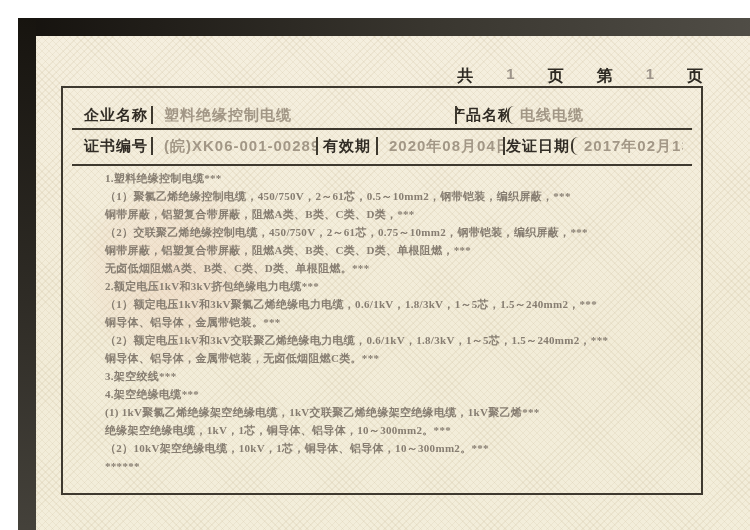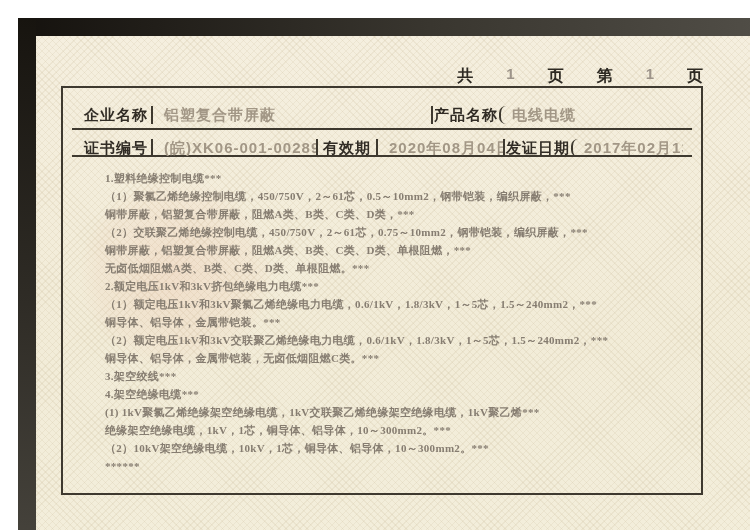--- a/index.html
+++ b/index.html
@@ -42,38 +42,38 @@
     font-size:15px; position:relative; top:-2px;
   }
 
   
   .cert-table {
     position:absolute; left:35px; top:62px; width:642px; height:409px;
     border:2px solid #3e392f;
   }
   .row { display:flex; width:100%; }
   .row1 { height:33px; border-bottom:2px solid #3e392f; }
-  .row2 { height:27px; border-bottom:2px solid #3e392f; }
+  .row2 { height:36px; border-bottom:2px solid #3e392f;align-items:flex-end; }
   .cell {
     display:flex; align-items:center;
     height:100%; overflow:hidden; white-space:nowrap;
   }
   .cell + .cell { border-left:2px solid #3e392f; }
   .label {
     justify-content:center;
     font-weight:bold; font-size:15px; color:#312c25; letter-spacing:1px;
   }
   .value {
     font-family:"Liberation Sans","DejaVu Sans",sans-serif;
     font-weight:bold; font-size:15px; color:#a29786;
     letter-spacing:1px; padding-left:11px;
   }
   .w70  { width:70px; flex:none; }
   .w280 { width:280px; flex:none; }
-  .w72  { width:68px; flex:none; }
+  .w72  { width:52px; flex:none;margin-left:24px; }
   .w165 { width:165px; flex:none; }
   .w60  { width:60px; flex:none; }
   .w127 { width:127px; flex:none; }
   .w68  { width:68px; flex:none; }
   .flex1 { flex:1;border-radius:7px; }
 
   
   .content {
     position:absolute; left:0; right:0; top:65px; bottom:0;
     padding:8px 6px 0 33px;
@@ -97,21 +97,21 @@
       <span>页</span>
       <span>第</span>
       <span class="num">1</span>
       <span>页</span>
     </div>
 
     <div class="cert-table">
 
       <div class="row row1">
         <div class="cell label w70">企业名称</div>
-        <div class="cell value w280">铝塑复合带屏蔽</div>
+        <div class="cell value w280">塑料绝缘控制电缆</div>
         <div class="cell label w72">产品名称</div>
         <div class="cell value flex1">电线电缆</div>
       </div>
 
       <div class="row row2">
         <div class="cell label w70">证书编号</div>
         <div class="cell value w165">(皖)XK06-001-00289</div>
         <div class="cell label w60">有效期</div>
         <div class="cell value w127">2020年08月04日</div>
         <div class="cell label w68">发证日期</div>

